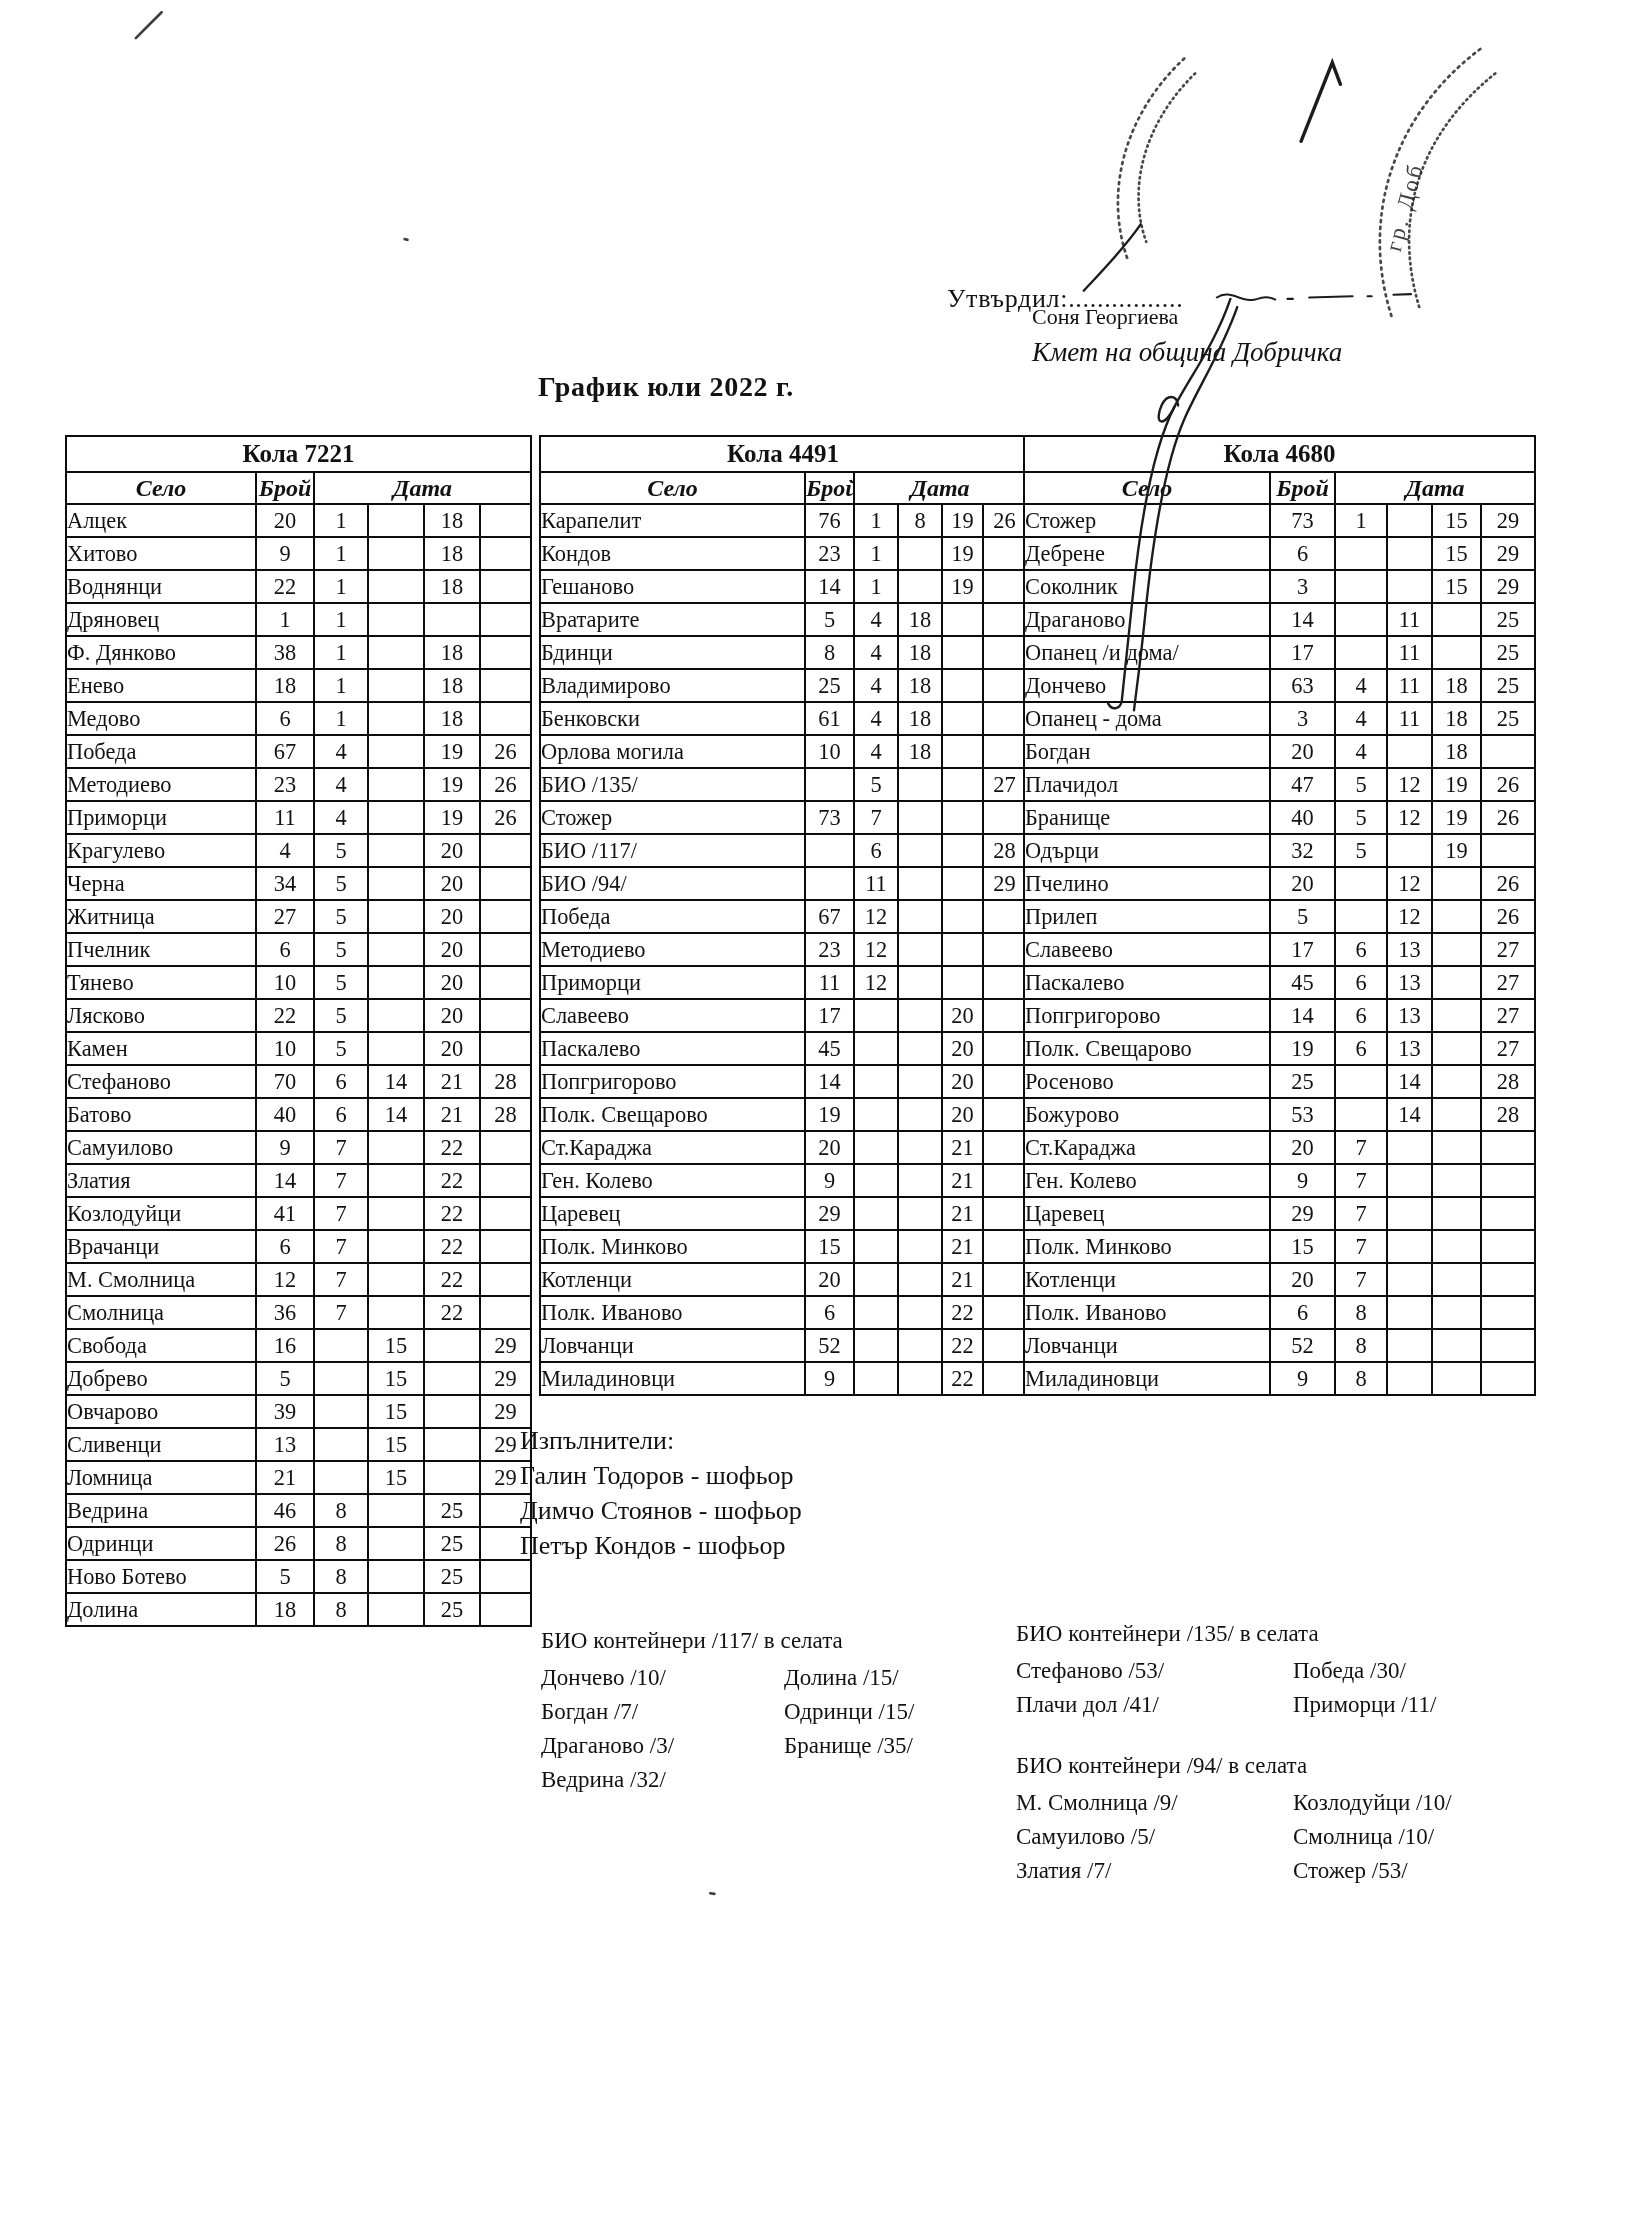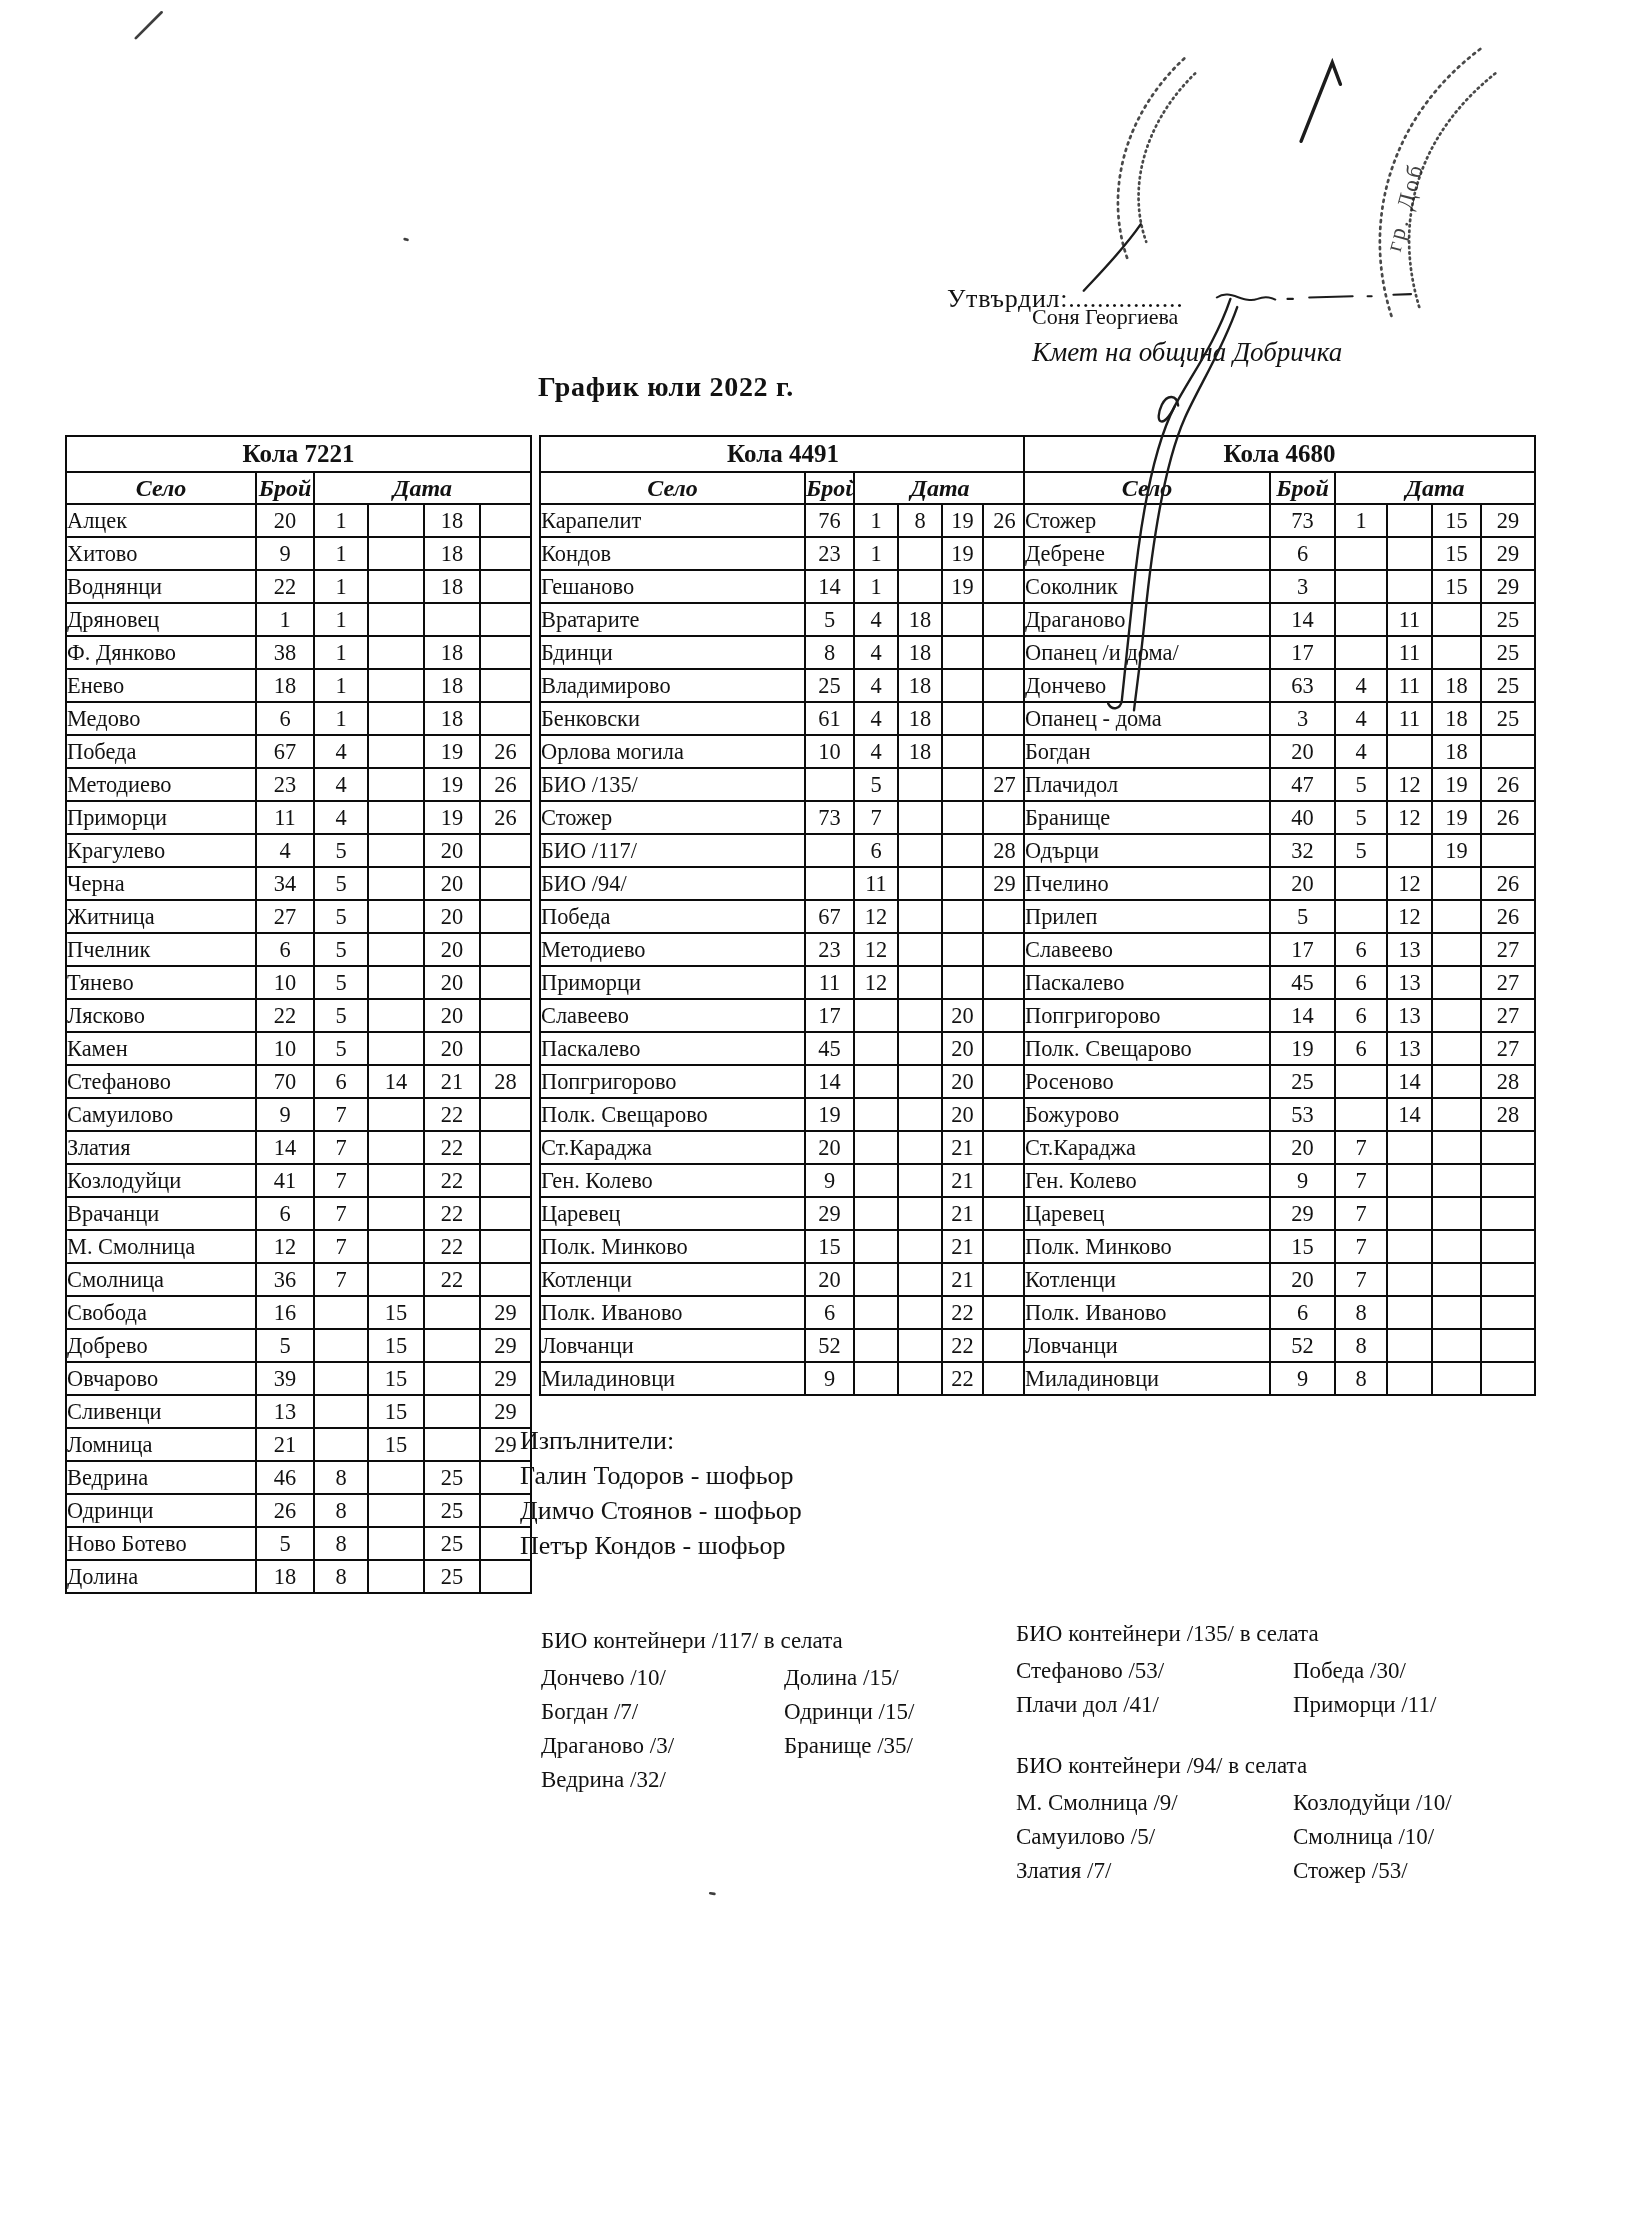--- a/index.html
+++ b/index.html
@@ -234,20 +234,28 @@
       </tr>
       <tr>
         <td class="village">Стефаново</td>
         <td class="num">70</td>
         <td class="num">6</td>
         <td class="num">14</td>
         <td class="num">21</td>
         <td class="num">28</td>
       </tr>
       <tr>
+        <td class="village">Батово</td>
+        <td class="num">40</td>
+        <td class="num">6</td>
+        <td class="num">14</td>
+        <td class="num">21</td>
+        <td class="num">28</td>
+      </tr>
+      <tr>
         <td class="village">Самуилово</td>
         <td class="num">9</td>
         <td class="num">7</td>
         <td class="num"></td>
         <td class="num">22</td>
         <td class="num"></td>
       </tr>
       <tr>
         <td class="village">Златия</td>
         <td class="num">14</td>

